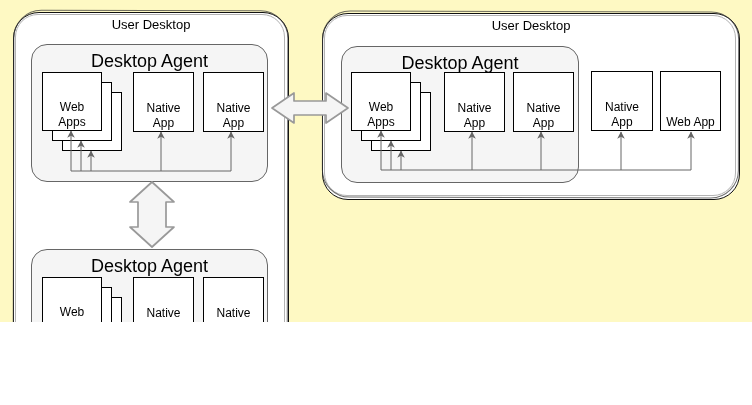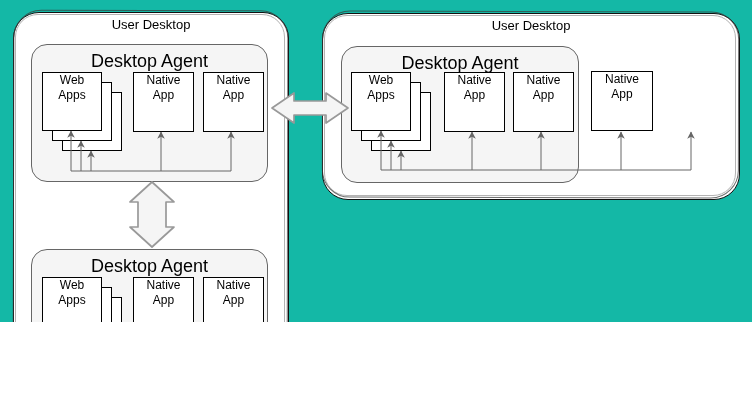--- a/index.html
+++ b/index.html
@@ -1,29 +1,29 @@
 <!DOCTYPE html>
 <html><head>
 <meta charset="utf-8">
 <style>
   html,body{margin:0;padding:0;background:#ffffff;font-family:"Liberation Sans",sans-serif;}
-  .stage{position:relative;width:752px;height:322px;background:#14b8a6;overflow:hidden;}
+  .stage{position:relative;width:752px;height:322px;background:#fef9c3;overflow:hidden;}
   .stage *{box-sizing:border-box;}
 
   
   .user-desktop{position:absolute;background:#ffffff;border:1.5px solid #111;border-radius:26px;}
   .user-desktop::before{content:"";position:absolute;inset:1px 3px 3px 1px;border:1px solid #b3b3b3;border-radius:23px;pointer-events:none;}
   .user-desktop::after{content:"";position:absolute;inset:-3px 0 1px -1px;border:1px solid #3c3c3c;border-radius:28px;transform:rotate(.12deg);pointer-events:none;opacity:.75;}
   .ud-title{position:absolute;top:4px;left:0;right:0;text-align:center;font-size:13px;color:#000;}
 
   .agent{position:absolute;background:#f5f5f5;border:1px solid #666666;border-radius:16px;}
   .agent-title{position:absolute;top:6px;left:0;right:0;text-align:center;font-size:18px;color:#000;}
 
   .app-box{position:absolute;width:61px;height:60px;background:#ffffff;border:1px solid #000;
-           display:flex;align-items:flex-start;justify-content:center;text-align:center;
+           display:flex;align-items:flex-end;justify-content:center;text-align:center;
            font-size:12px;line-height:15px;color:#000;}
   .app-box span{display:block;width:50px;}
 
   .stack{position:absolute;width:81px;height:80px;}
   .stack .app-box{width:60px;height:59px;}
   .stack .back2{left:20px;top:20px;}
   .stack .back1{left:10px;top:10px;}
   .stack .front{left:0;top:0;}
 
   .overlay{position:absolute;left:0;top:0;z-index:10;pointer-events:none;}
@@ -89,20 +89,23 @@
         <span>Native App</span>
       </div>
       <div class="app-box" style="left:171px;top:25px;">
         <span>Native App</span>
       </div>
     </div>
 
     <div class="app-box" style="left:268px;top:57px;width:62px;">
       <span>Native App</span>
     </div>
+    <div class="app-box" style="left:337px;top:57px;">
+      <span>Web App</span>
+    </div>
   </section>
 
   <svg class="overlay" width="752" height="405" viewBox="0 0 752 405">
     <defs>
       <marker id="ah" viewBox="0 0 10 10" refX="8.5" refY="5" markerWidth="8.5" markerHeight="8.5" orient="auto-start-reverse">
         <path d="M0.5,0.5 L9,5 L0.5,9.5 L2.8,5 Z" fill="#666666"></path>
       </marker>
     </defs>
 
     <g>

